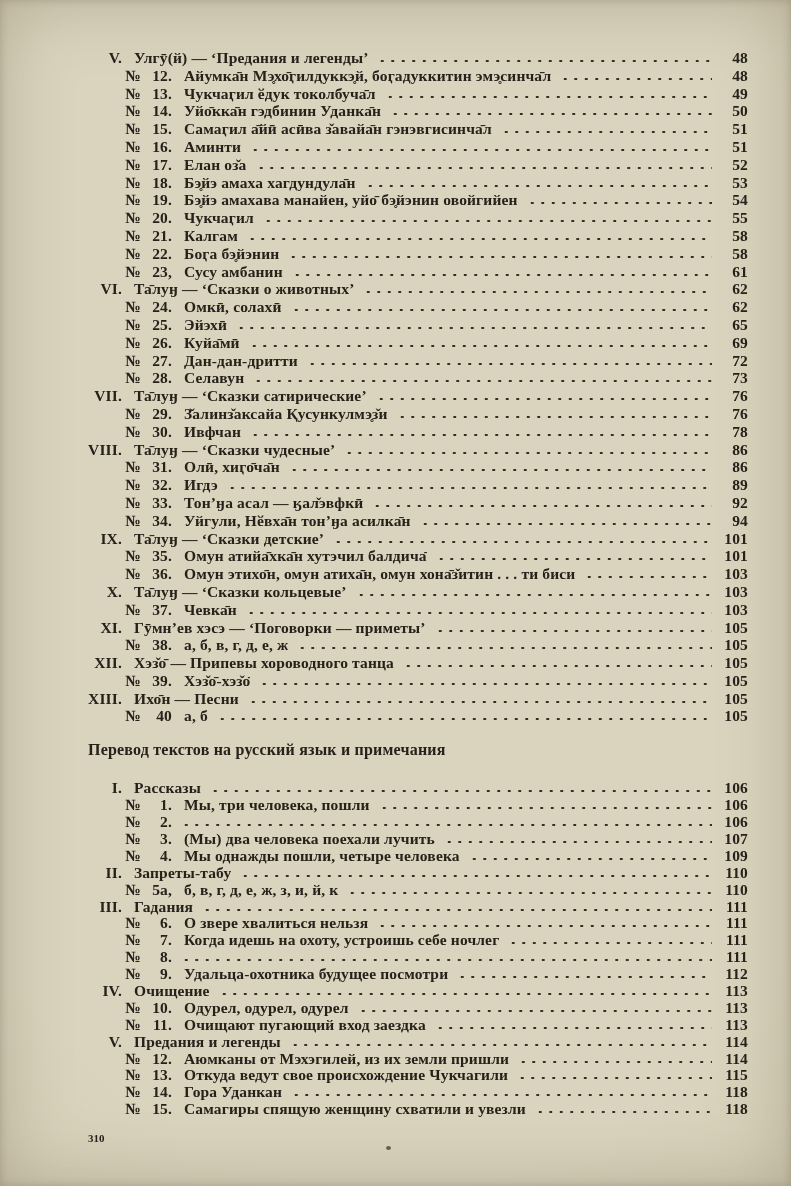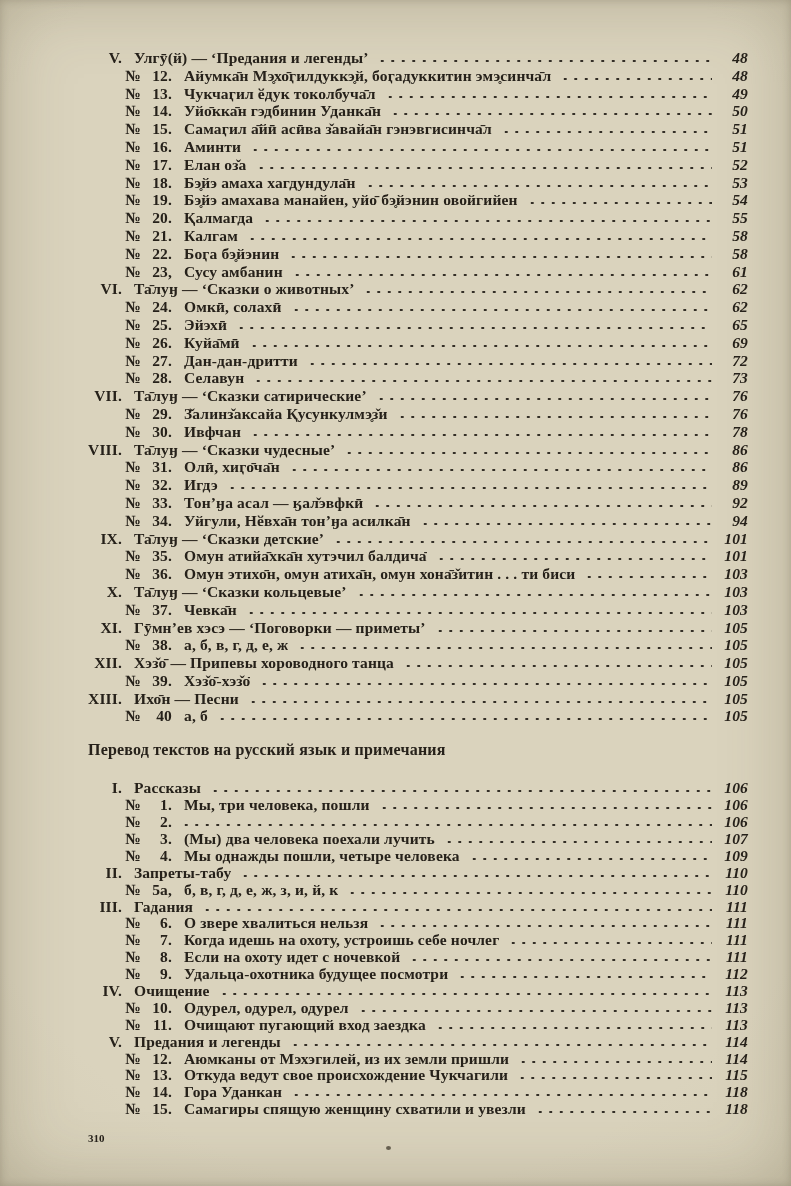--- a/index.html
+++ b/index.html
@@ -42,21 +42,21 @@
     min-width: 0;
     height: 4px;
     margin: 0 2px 0 9px;
     align-self: baseline;
     background-image: radial-gradient(circle, var(--ink) 1.15px, rgba(0,0,0,0) 1.5px);
     background-size: 10.5px 4px;
     background-repeat: repeat-x;
     background-position: 0 0;
     opacity: .92;
   }
-  .pg { flex: none; width: 34px; text-align: right; font-style: italic; }
+  .pg { flex: none; width: 34px; text-align: right; }
   .translations-header {
     margin: 16px 30px 20px 0;
     font-size: 16px;
     font-weight: bold;
     letter-spacing: 0.2px;
   }
   .folio {
     position: absolute;
     left: 88px; top: 1132px;
     font-size: 11px;
@@ -151,21 +151,21 @@
         </span>
         <span class="label">Бэ̥йэ амахава манайен, уйо̄ бэ̥йэнин овойгийен</span>
         <span class="dots"></span>
         <span class="pg">54</span>
       </div>
       <div class="toc-row lvl1">
         <span class="num">
           <span>№</span>
           <span>20.</span>
         </span>
-        <span class="label">Қалмагда</span>
+        <span class="label">Чукчаӷил</span>
         <span class="dots"></span>
         <span class="pg">55</span>
       </div>
       <div class="toc-row lvl1">
         <span class="num">
           <span>№</span>
           <span>21.</span>
         </span>
         <span class="label">Калгам</span>
         <span class="dots"></span>
@@ -471,21 +471,20 @@
         </span>
         <span class="label">Когда идешь на охоту, устроишь себе ночлег</span>
         <span class="dots"></span>
         <span class="pg">111</span>
       </div>
       <div class="toc-row lvl1">
         <span class="num">
           <span>№</span>
           <span>8.</span>
         </span>
-        <span class="label">Если на охоту идет с ночевкой</span>
         <span class="dots"></span>
         <span class="pg">111</span>
       </div>
       <div class="toc-row lvl1">
         <span class="num">
           <span>№</span>
           <span>9.</span>
         </span>
         <span class="label">Удальца-охотника будущее посмотри</span>
         <span class="dots"></span>

